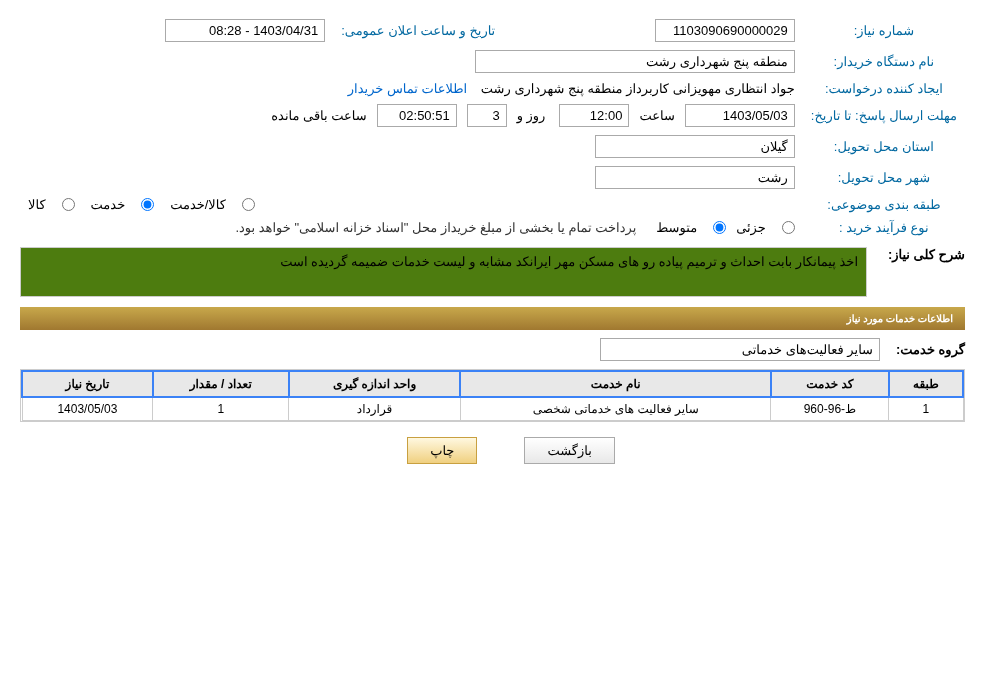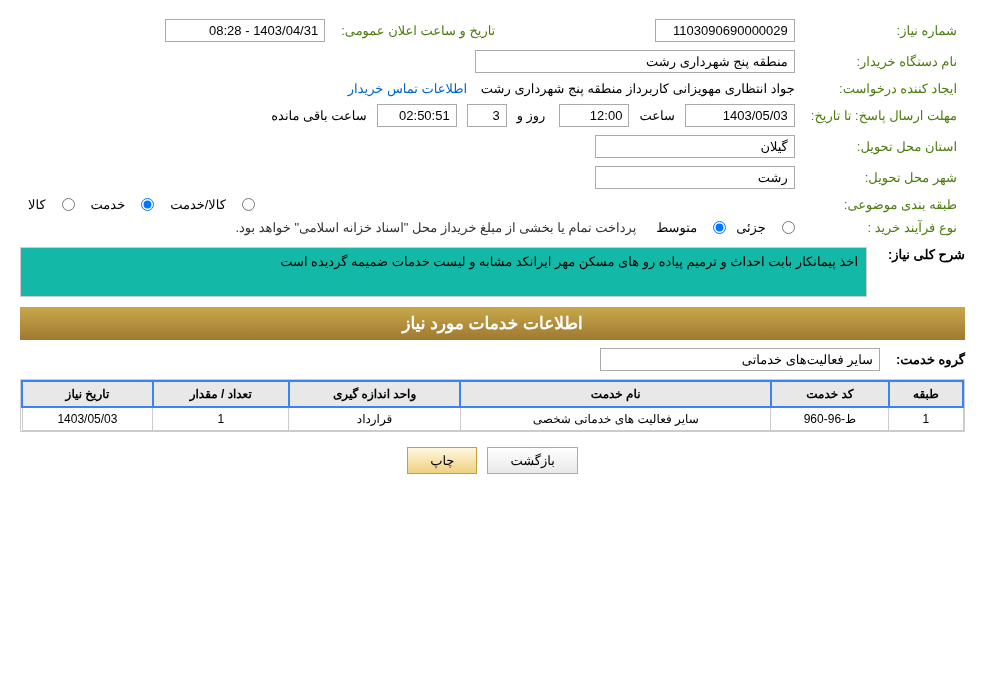--- a/index.html
+++ b/index.html
@@ -29,22 +29,22 @@
     .info-table {
       width: 100%;
       border-collapse: collapse;
       margin-bottom: 8px;
     }
     .info-table td {
       padding: 4px 8px;
       vertical-align: middle;
     }
     .label-cell {
-      color: #4d7c0f;
-      text-align: right;
+      color: #0369a1;
+      text-align: center;
       white-space: nowrap;
       font-weight: normal;
       width: 130px;
     }
     .value-cell {
       direction: rtl;
     }
     .input-field {
       border: 1px solid #aaa;
       background: #fff;
@@ -74,23 +74,23 @@
     }
     .radio-item {
       display: flex;
       align-items: center;
       gap: 16px;
     }
     .section-header {
       background: linear-gradient(to bottom, #c8a84b, #a07830);
       color: white;
       padding: 6px 12px;
-      font-size: 17px;
+      font-size: 10px;
       font-weight: bold;
-      text-align: center;
+      text-align: right;
       margin: 10px 0 8px 0;
     }
     .services-group {
       display: flex;
       align-items: center;
       gap: 8px;
       margin-bottom: 8px;
     }
     .table-container {
       border: 1px solid #ccc;
@@ -142,20 +142,21 @@
       gap: 10px;
       margin: 15px 0;
     }
     .btn {
       padding: 5px 22px;
       border: 1px solid #aaa;
       cursor: pointer;
       font-family: Tahoma, Arial, sans-serif;
       font-size: 13px;
       background: linear-gradient(to bottom, #f5f5f5, #e0e0e0);
+      margin-left: 37px;
     }
     .btn-print {
       background: linear-gradient(to bottom, #fff8e0, #f0d080);
       border: 1px solid #c8a040;
     }
     .btn-back {
       background: linear-gradient(to bottom, #fff, #e8e8e8);
       border: 1px solid #aaa;
     }
     .note-text {
@@ -262,21 +263,21 @@
             </label>
             <span class="note-text" style="margin-right:10px;">پرداخت تمام یا بخشی از مبلغ خریداز محل "اسناد خزانه اسلامی" خواهد بود.</span>
           </div>
         </td>
       </tr>
     </tbody>
       </table>
 
     <div style="display:flex; align-items:flex-start; gap:8px; margin-bottom:8px; flex-direction:row;">
       <span style="font-weight:bold; white-space:nowrap; min-width:90px;">شرح کلی نیاز:</span>
-      <div style="flex:1; border:1px solid #ccc; padding:6px 8px; background:#14b8a6; text-align:right; min-height:50px;">
+      <div style="flex:1; border:1px solid #ccc; padding:6px 8px; background:#4d7c0f; text-align:right; min-height:50px;">
         <span>اخذ پیمانکار بابت احداث و ترمیم پیاده رو های مسکن مهر ایرانکد مشابه و لیست خدمات ضمیمه گردیده است</span>
       </div>
     </div>
 
     <div class="section-header">
       <span>اطلاعات خدمات مورد نیاز</span>
     </div>
 
     <div class="services-group">
       <span style="font-weight:bold; white-space:nowrap;">گروه خدمت:</span>

